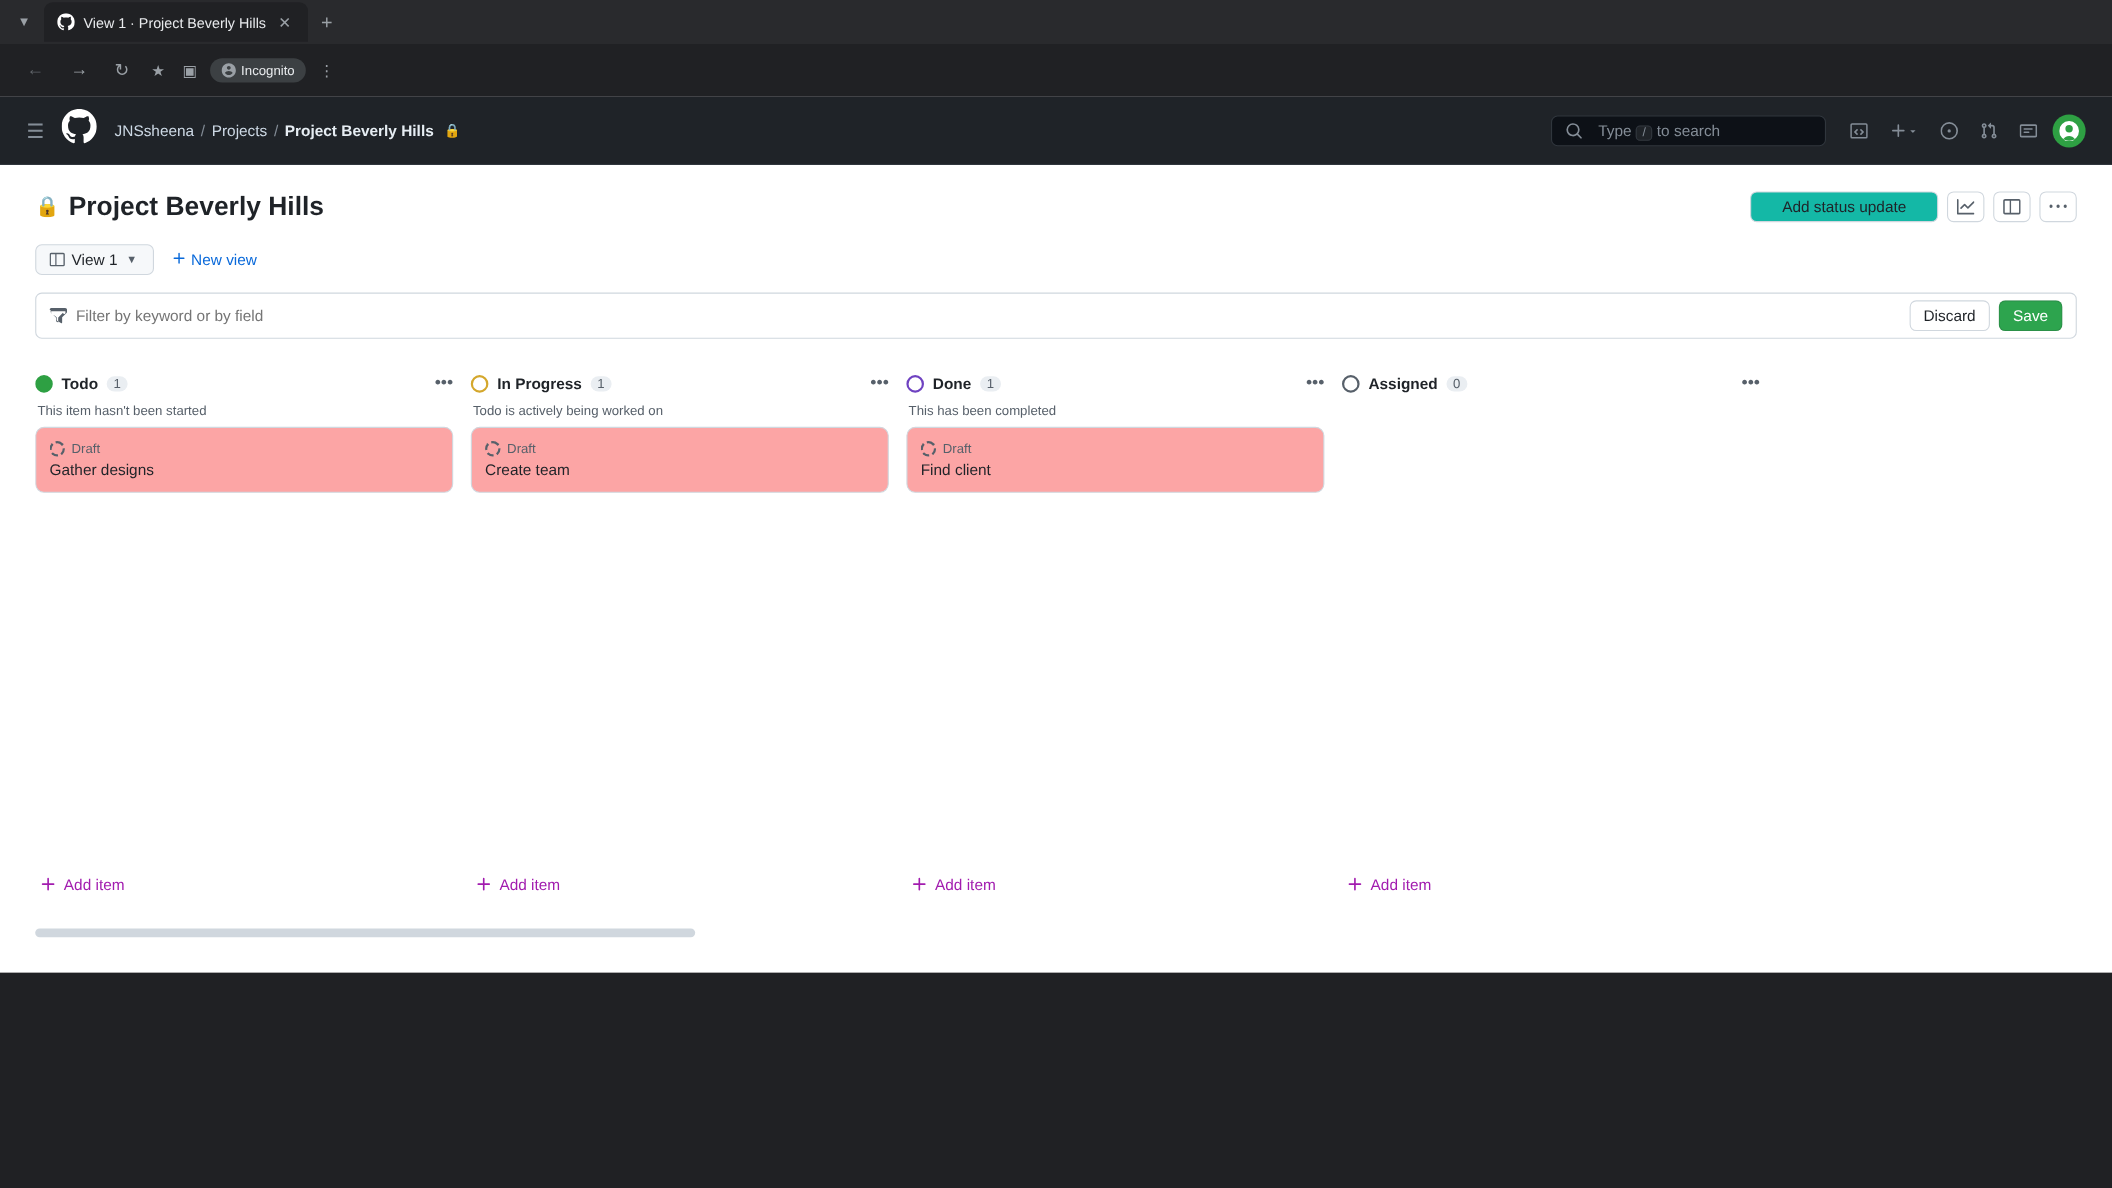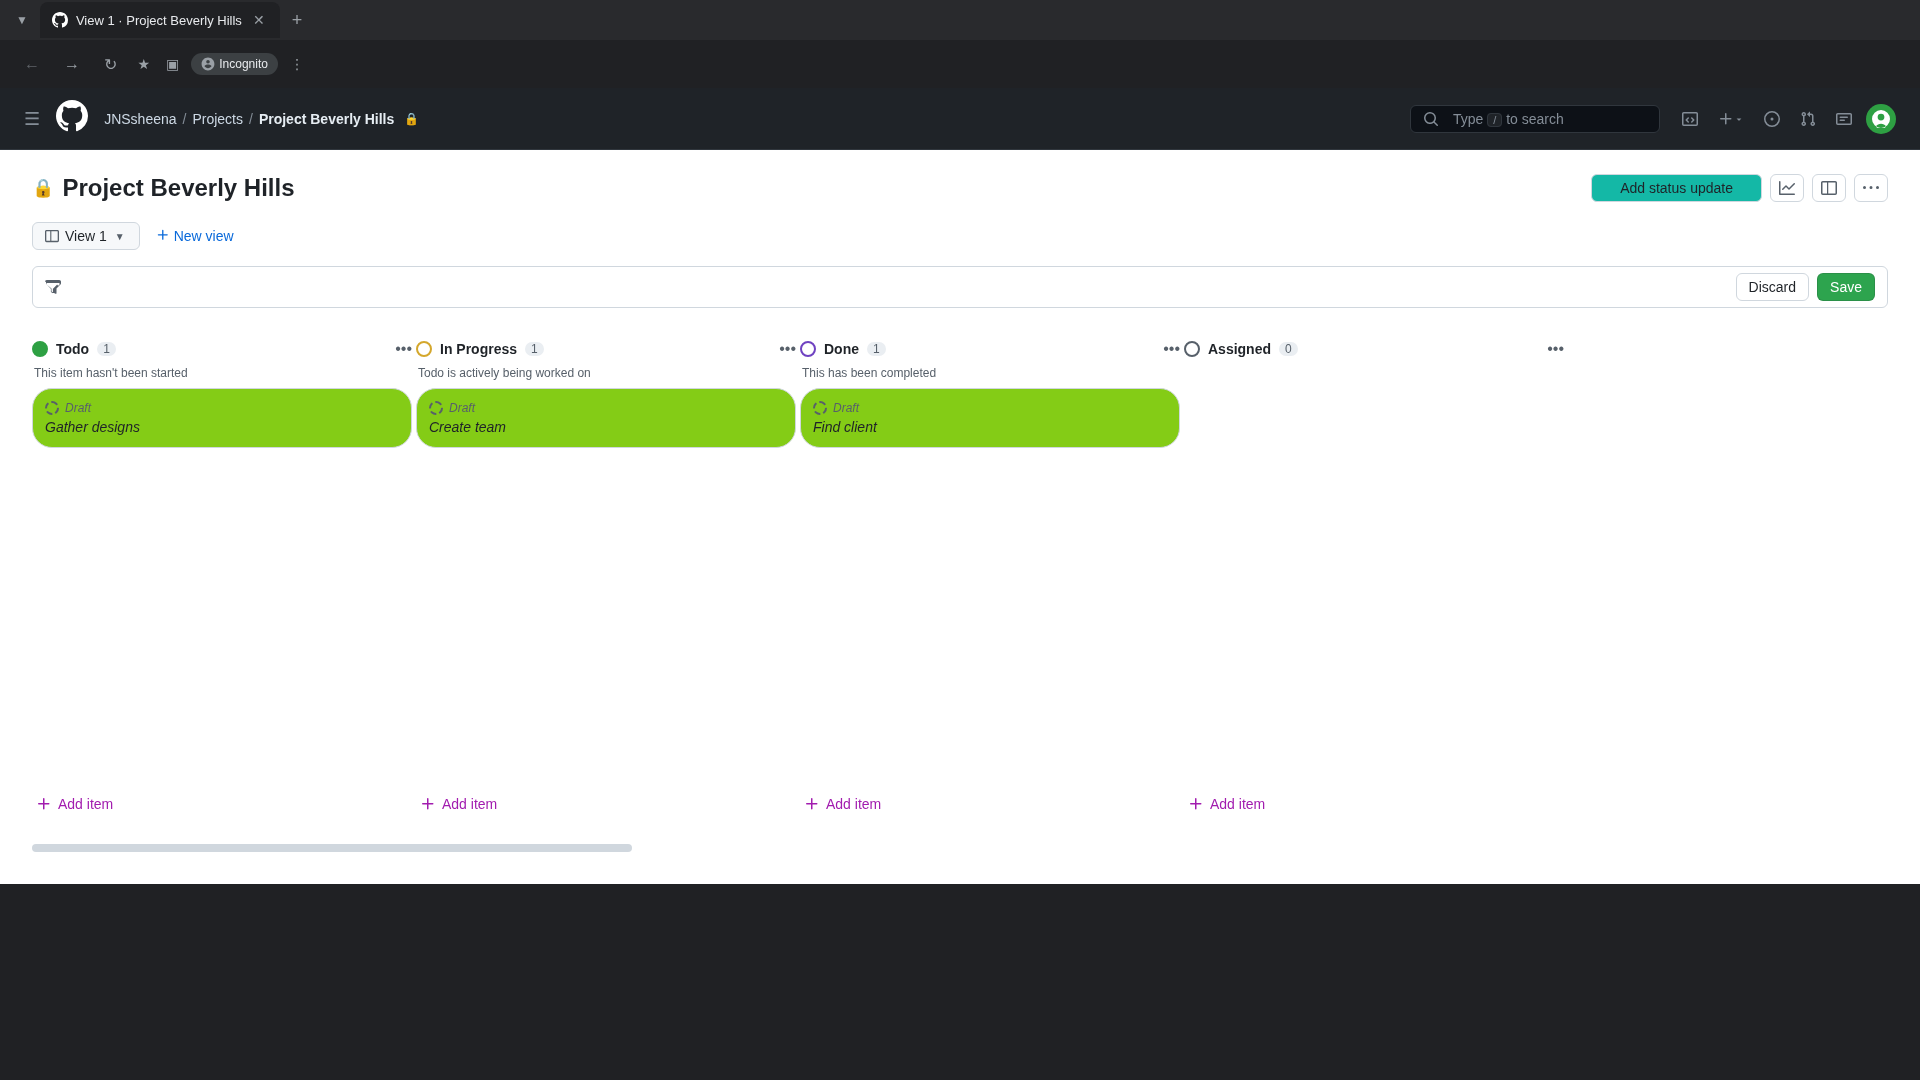--- a/index.html
+++ b/index.html
@@ -62,30 +62,30 @@
 
     
     .filter-bar { display: flex; align-items: center; gap: 8px; margin-bottom: 20px; border: 1px solid #d0d7de; border-radius: 6px; padding: 6px 12px; background: #fff; }
     .filter-icon { color: #57606a; }
     .filter-input { border: none; outline: none; flex: 1; font-size: 14px; color: #57606a; background: transparent; }
     .filter-actions { margin-left: auto; display: flex; gap: 8px; }
     .btn-discard { background: #fff; border: 1px solid #d0d7de; border-radius: 6px; padding: 5px 12px; font-size: 14px; cursor: pointer; color: #1f2328; }
     .btn-save { background: #2da44e; border: 1px solid rgba(31,35,40,0.15); border-radius: 6px; padding: 5px 12px; font-size: 14px; cursor: pointer; color: #fff; }
 
     
-    .board { display: flex; gap: 4px; overflow-x: auto; padding-bottom: 16px; min-height: 500px; }
+    .board { display: flex; gap: 16px; overflow-x: auto; padding-bottom: 16px; min-height: 500px; }
     .board-column { flex: 0 0 380px; min-width: 380px; display: flex; flex-direction: column; }
     .column-header { display: flex; align-items: center; gap: 8px; padding: 12px 0 8px; }
     .column-status-dot { width: 16px; height: 16px; border-radius: 50%; flex-shrink: 0; }
     .column-title { font-size: 14px; font-weight: 600; color: #1f2328; }
     .column-count { font-size: 12px; color: #57606a; background: #eaeef2; border-radius: 10px; padding: 0 6px; }
     .column-menu { margin-left: auto; background: none; border: none; cursor: pointer; color: #57606a; font-size: 16px; }
     .column-desc { font-size: 12px; color: #57606a; margin-bottom: 8px; padding: 0 2px; }
     .column-body { flex: 1; min-height: 400px; }
-    .card { background: #84cc16; border: 1px solid #d0d7de; border-radius: 20px; padding: 12px; margin-bottom: 8px; cursor: pointer; font-style: italic; }
+    .card { background: #fca5a5; border: 1px solid #d0d7de; border-radius: 8px; padding: 12px; margin-bottom: 8px; cursor: pointer; }
     .card-draft { display: flex; align-items: center; gap: 6px; font-size: 12px; color: #57606a; margin-bottom: 4px; }
     .card-title { font-size: 14px; color: #1f2328; }
     .add-item { display: flex; align-items: center; gap: 6px; color: #a21caf; font-size: 14px; cursor: pointer; padding: 8px 4px; border-radius: 6px; border: none; background: none; }
   </style>
 </head>
 <body>
 
 <div class="browser-chrome">
 
   <div class="tab-bar">
@@ -222,20 +222,21 @@
               <path d="M7.75 2a.75.75 0 0 1 .75.75V7h4.25a.75.75 0 0 1 0 1.5H8.5v4.25a.75.75 0 0 1-1.5 0V8.5H2.75a.75.75 0 0 1 0-1.5H7V2.75A.75.75 0 0 1 7.75 2Z"></path>
             </svg>
           <span>New view</span>
         </button>
       </div>
 
       <div class="filter-bar">
         <svg class="filter-icon" width="16" height="16" viewBox="0 0 16 16" fill="#57606a">
             <path d="M0 2.75C0 1.784.784 1 1.75 1h12.5c.966 0 1.75.784 1.75 1.75v1.5a1.75 1.75 0 0 1-.513 1.237l-3.987 3.987V14a.75.75 0 0 1-1.122.65l-3.5-2a.75.75 0 0 1-.378-.65V9.474L1.513 5.487A1.75 1.75 0 0 1 1 4.25V2.75Zm1.5 1.5v1a.25.25 0 0 0 .073.177l4.25 4.25a.25.25 0 0 1 .073.177v3.218l2 1.143V9.854a.25.25 0 0 1 .073-.177l4.25-4.25A.25.25 0 0 0 14.5 5.25v-1a.25.25 0 0 0-.25-.25H1.75a.25.25 0 0 0-.25.25Z"></path>
           </svg>
+        <input class="filter-input" type="text" placeholder="Filter by keyword or by field" style="">
         <div class="filter-actions">
           <button class="btn-discard">Discard</button>
           <button class="btn-save">Save</button>
         </div>
       </div>
 
       <div class="board" id="board-container">
       <div class="board-column">
     <div class="column-header">
       <span class="column-status-dot" style="background:#2ea043;border:2px solid #2ea043;"></span>

